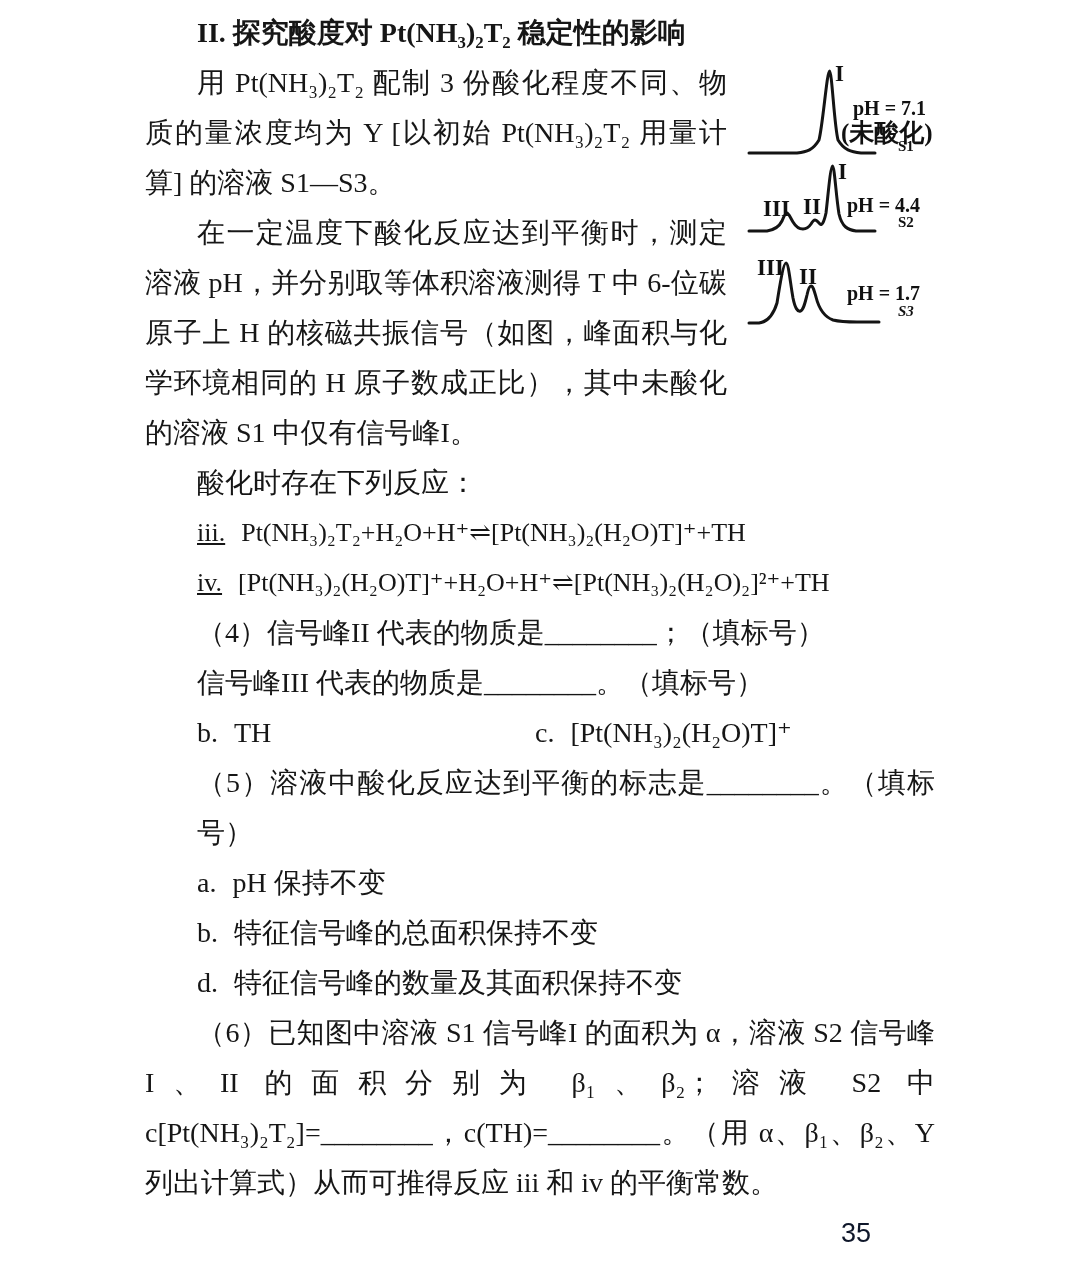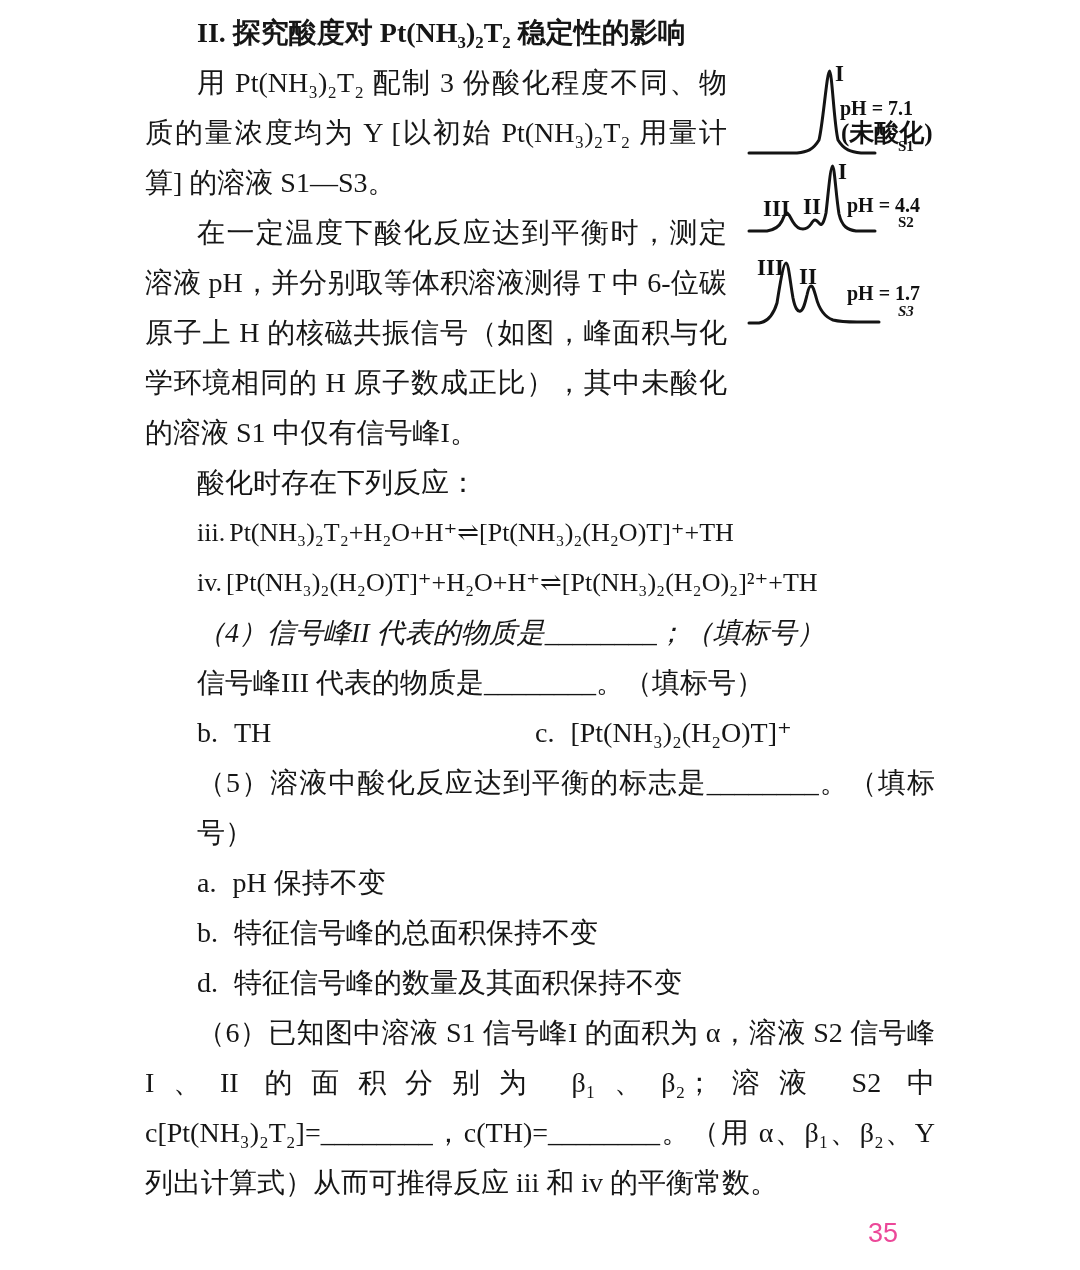--- a/index.html
+++ b/index.html
@@ -41,53 +41,53 @@
   .spec svg { position: absolute; left: 0; top: 0; display: block; }
   .spec path { fill: none; stroke: #141414; stroke-width: 3; stroke-linecap: round; stroke-linejoin: round; }
   .figlabel { position: absolute; font-weight: 700; line-height: 1.1; white-space: nowrap; color: #111; }
   .peak-lab   { font-size: 23px; }
   .ph-lab     { font-size: 20px; }
   .note-lab   { font-size: 25px; }
   .sample-lab { font-size: 15px; }
 
   
   .eq { padding-left: 52px; font-size: 26px; white-space: nowrap; }
-  .eq-num { margin-right: 4px; }
+  .eq-num { margin-right: 16px; text-decoration: underline; }
 
   
   .q4-options { padding-left: 52px; margin: 0; display: grid; grid-template-columns: 338px auto; }
   .q4-options .cell { line-height: 50px; }
 
   .opt-label { margin-right: 16px; }
   .q5opt { padding-left: 52px; }
 
   .page-num {
     position: absolute;
-    left: 868px; top: 1218px;
+    left: 841px; top: 1218px;
     font-family: "Liberation Sans", "DejaVu Sans", sans-serif;
     font-size: 27px;
-    color: #ec4899;
+    color: #0f172a;
   }
 </style>
 </head>
 <body>
 
 <div class="page">
   <div class="content">
 
     <p class="title">II. 探究酸度对 Pt(NH₃)₂T₂ 稳定性的影响</p>
 
     <div class="figure">
 
       <div class="spec spec-s1">
         <svg width="192" height="100" viewBox="0 0 192 100">
           <path d="M6,95 H54 C64,94 70,92 76,82 C80,66 84,13 86.5,13 C89,13 91,66 95,82 C101,92 108,94 118,95 H132"></path>
         </svg>
         <span class="figlabel peak-lab" style="left:92px; top:3px;">I</span>
-        <span class="figlabel ph-lab" style="left:97px; top:39px;">pH = 7.1</span>
+        <span class="figlabel ph-lab" style="left:110px; top:39px;">pH = 7.1</span>
         <span class="figlabel note-lab" style="left:98px; top:61px;">(未酸化)</span>
         <span class="figlabel sample-lab" style="left:155px; top:80px;">S1</span>
       </div>
 
       <div class="spec spec-s2">
         <svg width="192" height="80" viewBox="0 0 192 80">
           <path d="M6,73 H24 C31,72 36,69 39,63 C41,58 42.5,55 44,55 C45.5,55 47,59 50,64 C53,69 57,71 60,71 C64,71 66,69 68,66 C69.5,63.5 70.5,62 72,62 C73.5,62 75,64 77,66 C79,68 81,64 83,55 C85,38 87.5,8 89.5,8 C91.5,8 93,38 96,56 C99,69 105,72 113,73 H132"></path>
         </svg>
         <span class="figlabel peak-lab" style="left:20px; top:38px;">III</span>
         <span class="figlabel peak-lab" style="left:60px; top:36px;">II</span>
@@ -108,21 +108,21 @@
 
     </div>
 
     <p class="para indent">用 Pt(NH₃)₂T₂ 配制 3 份酸化程度不同、物质的量浓度均为 Y [以初始 Pt(NH₃)₂T₂ 用量计算] 的溶液 S1—S3。</p>
     <p class="para indent">在一定温度下酸化反应达到平衡时，测定溶液 pH，并分别取等体积溶液测得 T 中 6-位碳原子上 H 的核磁共振信号（如图，峰面积与化学环境相同的 H 原子数成正比），其中未酸化的溶液 S1 中仅有信号峰I。</p>
     <p class="para indent">酸化时存在下列反应：</p>
 
     <p class="para eq"><span class="eq-num">iii.</span><span>Pt(NH₃)₂T₂+H₂O+H⁺⇌[Pt(NH₃)₂(H₂O)T]⁺+TH</span></p>
     <p class="para eq"><span class="eq-num">iv.</span><span>[Pt(NH₃)₂(H₂O)T]⁺+H₂O+H⁺⇌[Pt(NH₃)₂(H₂O)₂]²⁺+TH</span></p>
 
-    <p class="para" style="padding-left:52px;font-style:italic;">（4）信号峰II 代表的物质是________；（填标号）</p>
+    <p class="para" style="padding-left:52px;">（4）信号峰II 代表的物质是________；（填标号）</p>
     <p class="para" style="padding-left:52px;">信号峰III 代表的物质是________。（填标号）</p>
 
     <div class="q4-options">
       <span class="cell"><span class="opt-label">b.</span><span>TH</span></span>
       <span class="cell"><span class="opt-label">c.</span><span>[Pt(NH₃)₂(H₂O)T]⁺</span></span>
     </div>
 
     <p class="para" style="padding-left:52px;">（5）溶液中酸化反应达到平衡的标志是________。（填标号）</p>
     <p class="para q5opt"><span class="opt-label">a.</span><span>pH 保持不变</span></p>
     <p class="para q5opt"><span class="opt-label">b.</span><span>特征信号峰的总面积保持不变</span></p>

